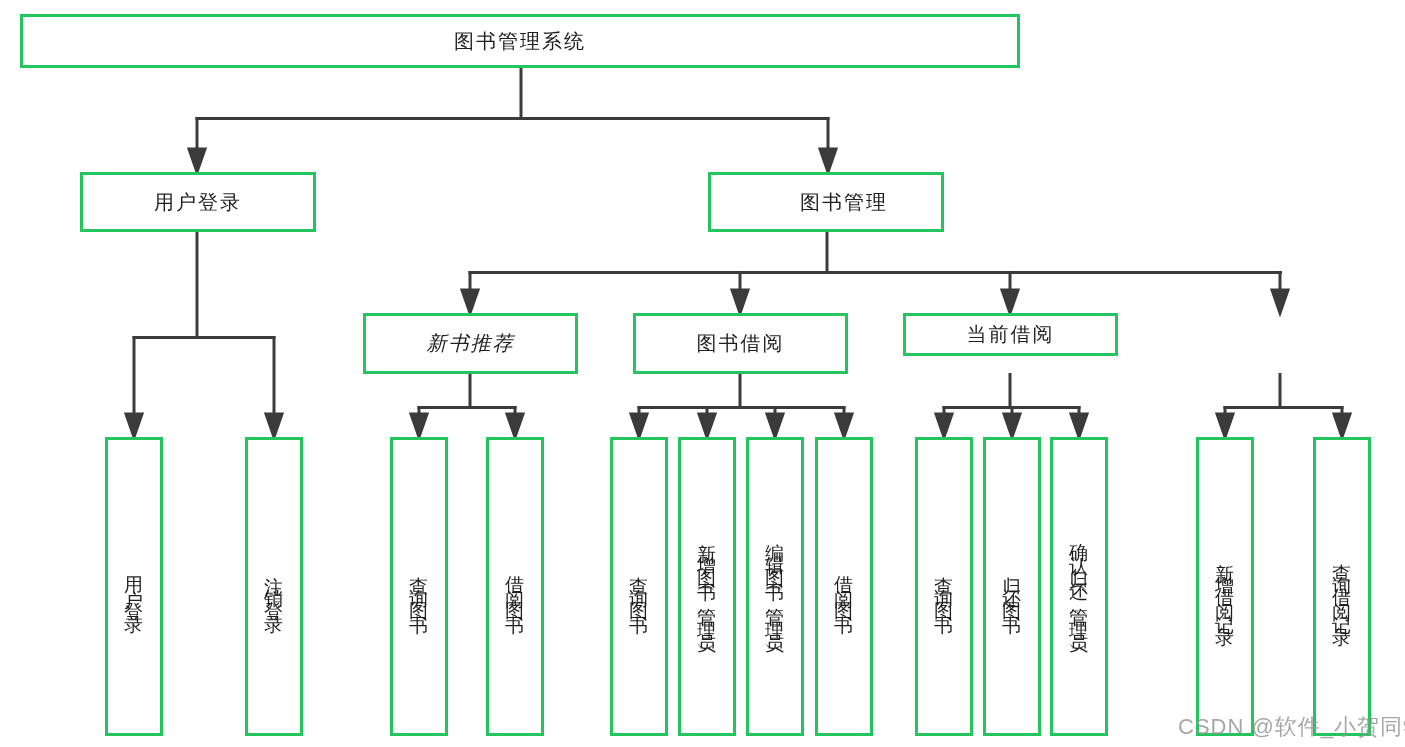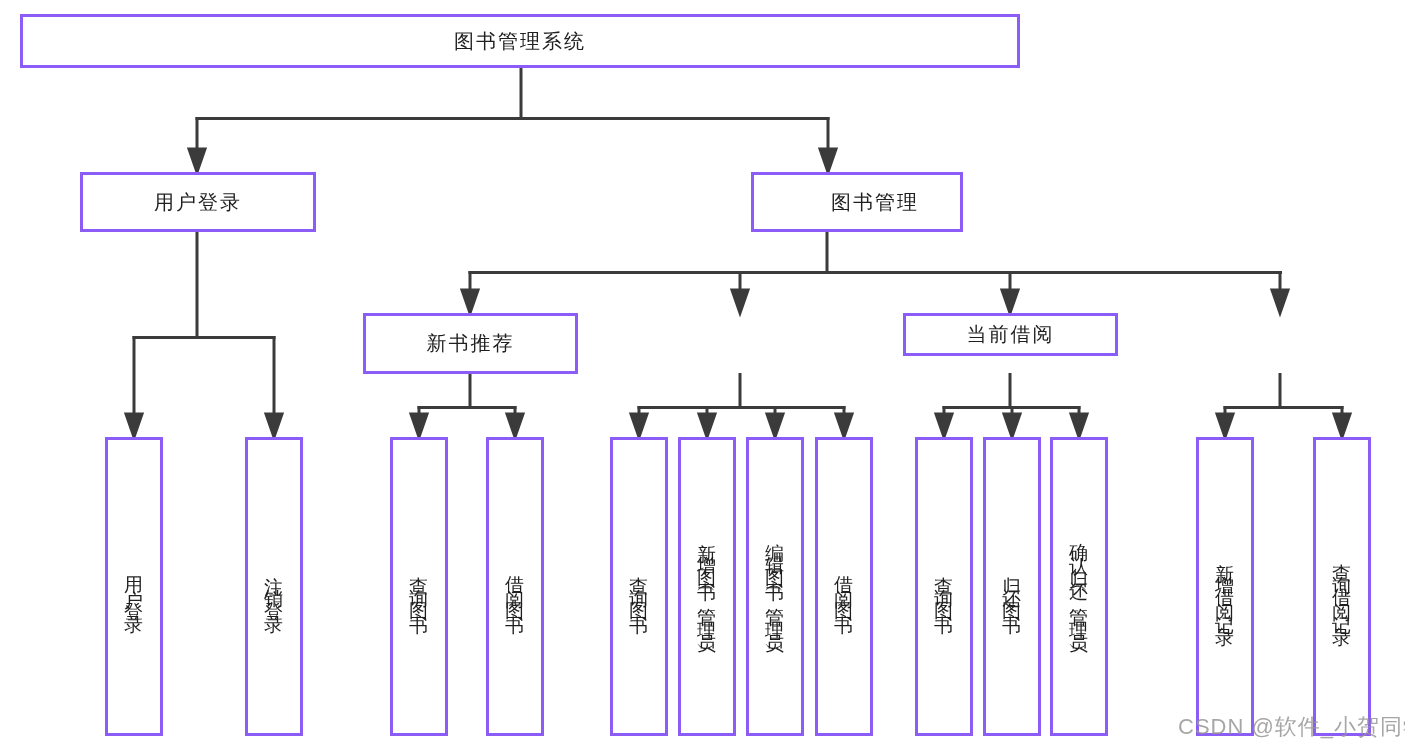--- a/index.html
+++ b/index.html
@@ -10,21 +10,21 @@
     font-family:"Liberation Sans","DejaVu Sans",sans-serif;
     overflow:hidden;
   }
   .connectors{
     position:absolute;left:0;top:0;width:1405px;height:747px;
     pointer-events:none;
   }
   .node{
     position:absolute;
     box-sizing:border-box;
-    border:3px solid #8b5cf6;
+    border:3px solid #22c55e;
     background:#ffffff;
     color:#1f1f1f;
     display:flex;
     align-items:center;
     justify-content:center;
   }
   .h-node{
     font-size:20px;
     letter-spacing:2px;
     white-space:nowrap;
@@ -111,23 +111,24 @@
       <line x1="1225" y1="406" x2="1225" y2="417"></line>
       <polygon points="1225,437 1217,414 1233,414"></polygon>
       <line x1="1342" y1="406" x2="1342" y2="417"></line>
       <polygon points="1342,437 1334,414 1350,414"></polygon>
     </g>
   </svg>
 
   <div class="node h-node" style="left:20px;top:14px;width:1000px;height:54px;">图书管理系统</div>
 
   <div class="node h-node" style="left:80px;top:172px;width:236px;height:60px;">用户登录</div>
-  <div class="node h-node" style="left:751px;top:172px;width:212px;height:60px;padding-left:36px;">图书管理</div>
+  <div class="node h-node" style="left:708px;top:172px;width:236px;height:60px;padding-left:36px;">图书管理</div>
 
-  <div class="node h-node" style="left:363px;top:313px;width:215px;height:61px;">新书推荐</div>
+  <div class="node h-node" style="left:363px;top:313px;width:215px;height:61px;font-style:italic;">新书推荐</div>
+  <div class="node h-node" style="left:633px;top:313px;width:215px;height:61px;">图书借阅</div>
   <div class="node h-node" style="left:903px;top:313px;width:215px;height:43px;">当前借阅</div>
 
   <div class="node v-node" style="left:105px;top:437px;width:58px;height:299px;">用户登录</div>
   <div class="node v-node" style="left:245px;top:437px;width:58px;height:299px;">注销登录</div>
 
   <div class="node v-node" style="left:390px;top:437px;width:58px;height:299px;">查询图书</div>
   <div class="node v-node" style="left:486px;top:437px;width:58px;height:299px;">借阅图书</div>
 
   <div class="node v-node" style="left:610px;top:437px;width:58px;height:299px;">查询图书</div>
   <div class="node v-node" style="left:678px;top:437px;width:58px;height:299px;">新增图书（管理员）</div>

